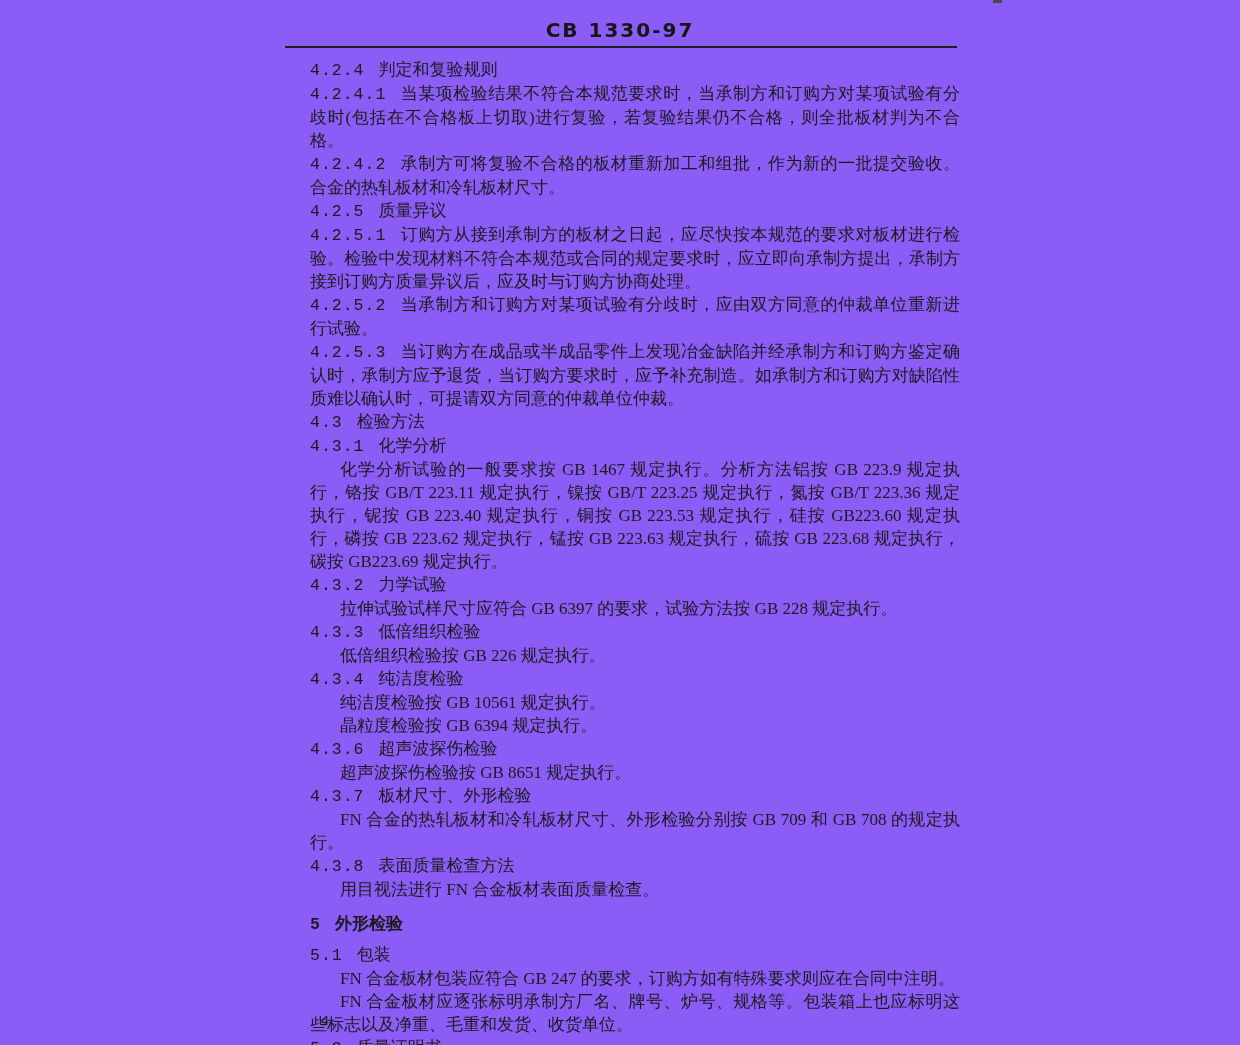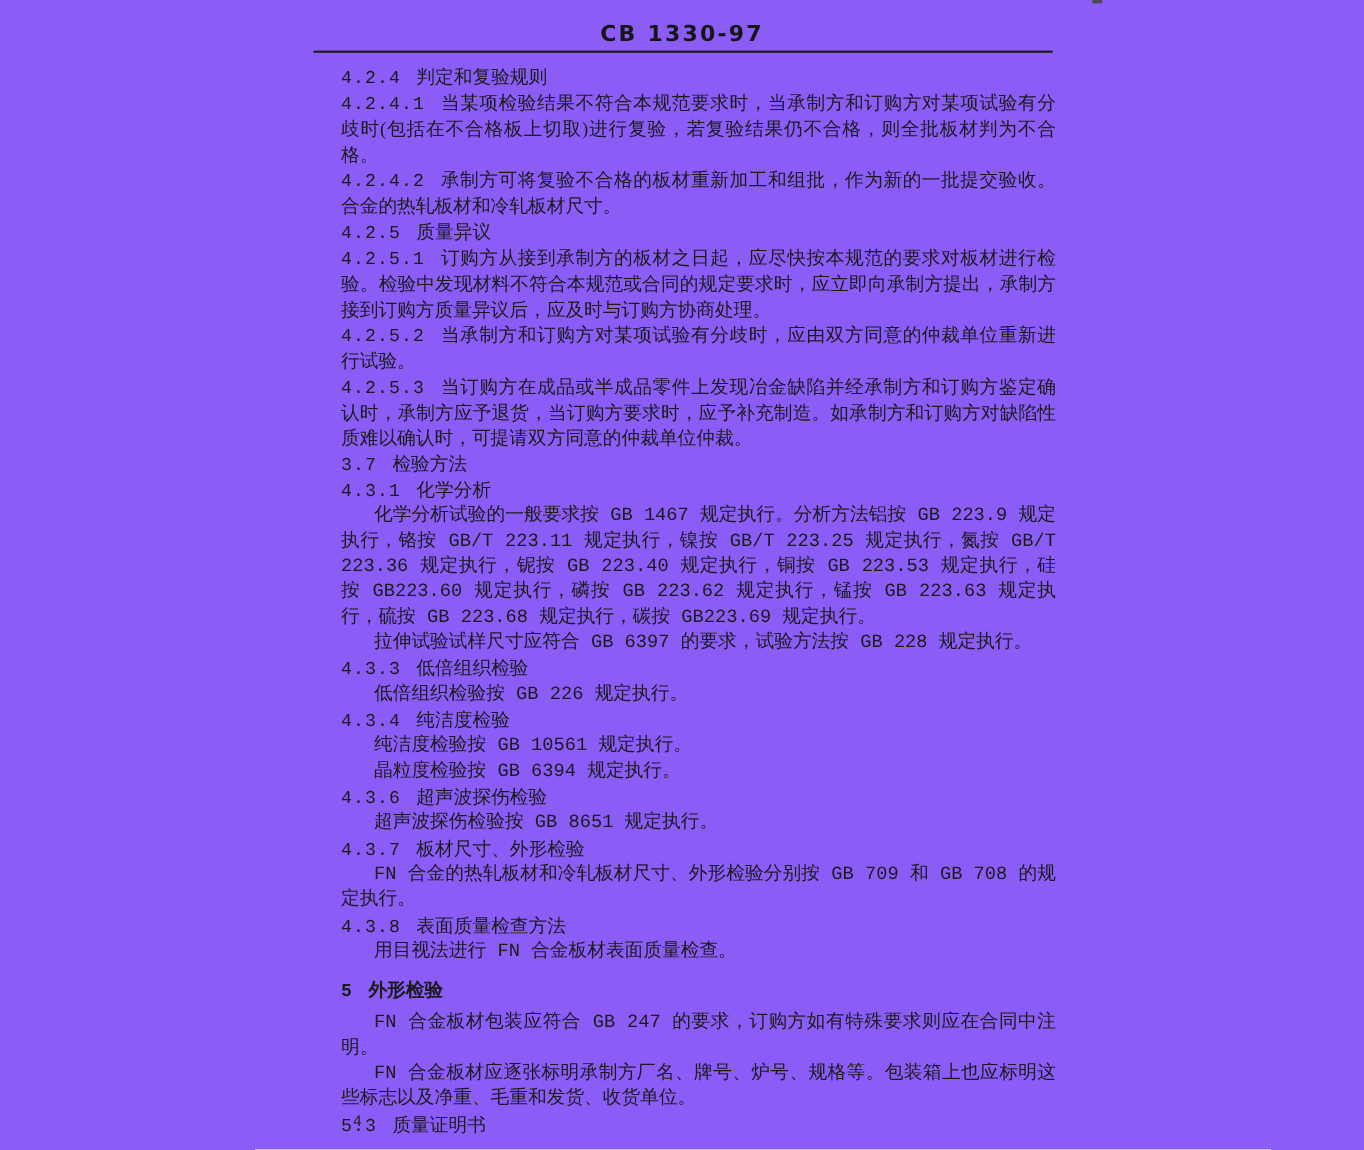--- a/index.html
+++ b/index.html
@@ -60,21 +60,20 @@
   .clause .num,
   .section .num {
     font-family: Liberation Mono, monospace;
     font-size: 16.5px;
     letter-spacing: 1px;
     margin-right: 14px;
     white-space: nowrap;
   }
   .para {
     text-indent: 30px;
-    font-family: Liberation Mono, monospace;
   }
   .section {
     font-weight: bold;
     margin: 11px 0 7px 0 !important;
   }
   .page-number {
     position: absolute;
     top: 1013px;
     left: 321px;
     font-family: "DejaVu Sans", sans-serif;
@@ -116,31 +115,34 @@
 
   <p class="clause">
     <span class="num">4.2.5.2</span><span>当承制方和订购方对某项试验有分歧时，应由双方同意的仲裁单位重新进行试验。</span>
   </p>
 
   <p class="clause">
     <span class="num">4.2.5.3</span><span>当订购方在成品或半成品零件上发现冶金缺陷并经承制方和订购方鉴定确认时，承制方应予退货，当订购方要求时，应予补充制造。如承制方和订购方对缺陷性质难以确认时，可提请双方同意的仲裁单位仲裁。</span>
   </p>
 
   <p class="clause">
-    <span class="num">3.7</span><span>检验方法</span>
+    <span class="num">4.3</span><span>检验方法</span>
   </p>
 
   <p class="clause">
     <span class="num">4.3.1</span><span>化学分析</span>
   </p>
 
   <p class="para">
     <span>化学分析试验的一般要求按 GB 1467 规定执行。分析方法铝按 GB 223.9 规定执行，铬按 GB/T 223.11 规定执行，镍按 GB/T 223.25 规定执行，氮按 GB/T 223.36 规定执行，铌按 GB 223.40 规定执行，铜按 GB 223.53 规定执行，硅按 GB223.60 规定执行，磷按 GB 223.62 规定执行，锰按 GB 223.63 规定执行，硫按 GB 223.68 规定执行，碳按 GB223.69 规定执行。</span>
   </p>
 
+  <p class="clause">
+    <span class="num">4.3.2</span><span>力学试验</span>
+  </p>
 
   <p class="para">
     <span>拉伸试验试样尺寸应符合 GB 6397 的要求，试验方法按 GB 228 规定执行。</span>
   </p>
 
   <p class="clause">
     <span class="num">4.3.3</span><span>低倍组织检验</span>
   </p>
 
   <p class="para">
@@ -181,20 +183,23 @@
   </p>
 
   <p class="para">
     <span>用目视法进行 FN 合金板材表面质量检查。</span>
   </p>
 
   <p class="section">
     <span class="num">5</span><span>外形检验</span>
   </p>
 
+  <p class="clause">
+    <span class="num">5.1</span><span>包装</span>
+  </p>
 
   <p class="para">
     <span>FN 合金板材包装应符合 GB 247 的要求，订购方如有特殊要求则应在合同中注明。</span>
   </p>
 
 
   <p class="para">
     <span>FN 合金板材应逐张标明承制方厂名、牌号、炉号、规格等。包装箱上也应标明这些标志以及净重、毛重和发货、收货单位。</span>
   </p>
 

